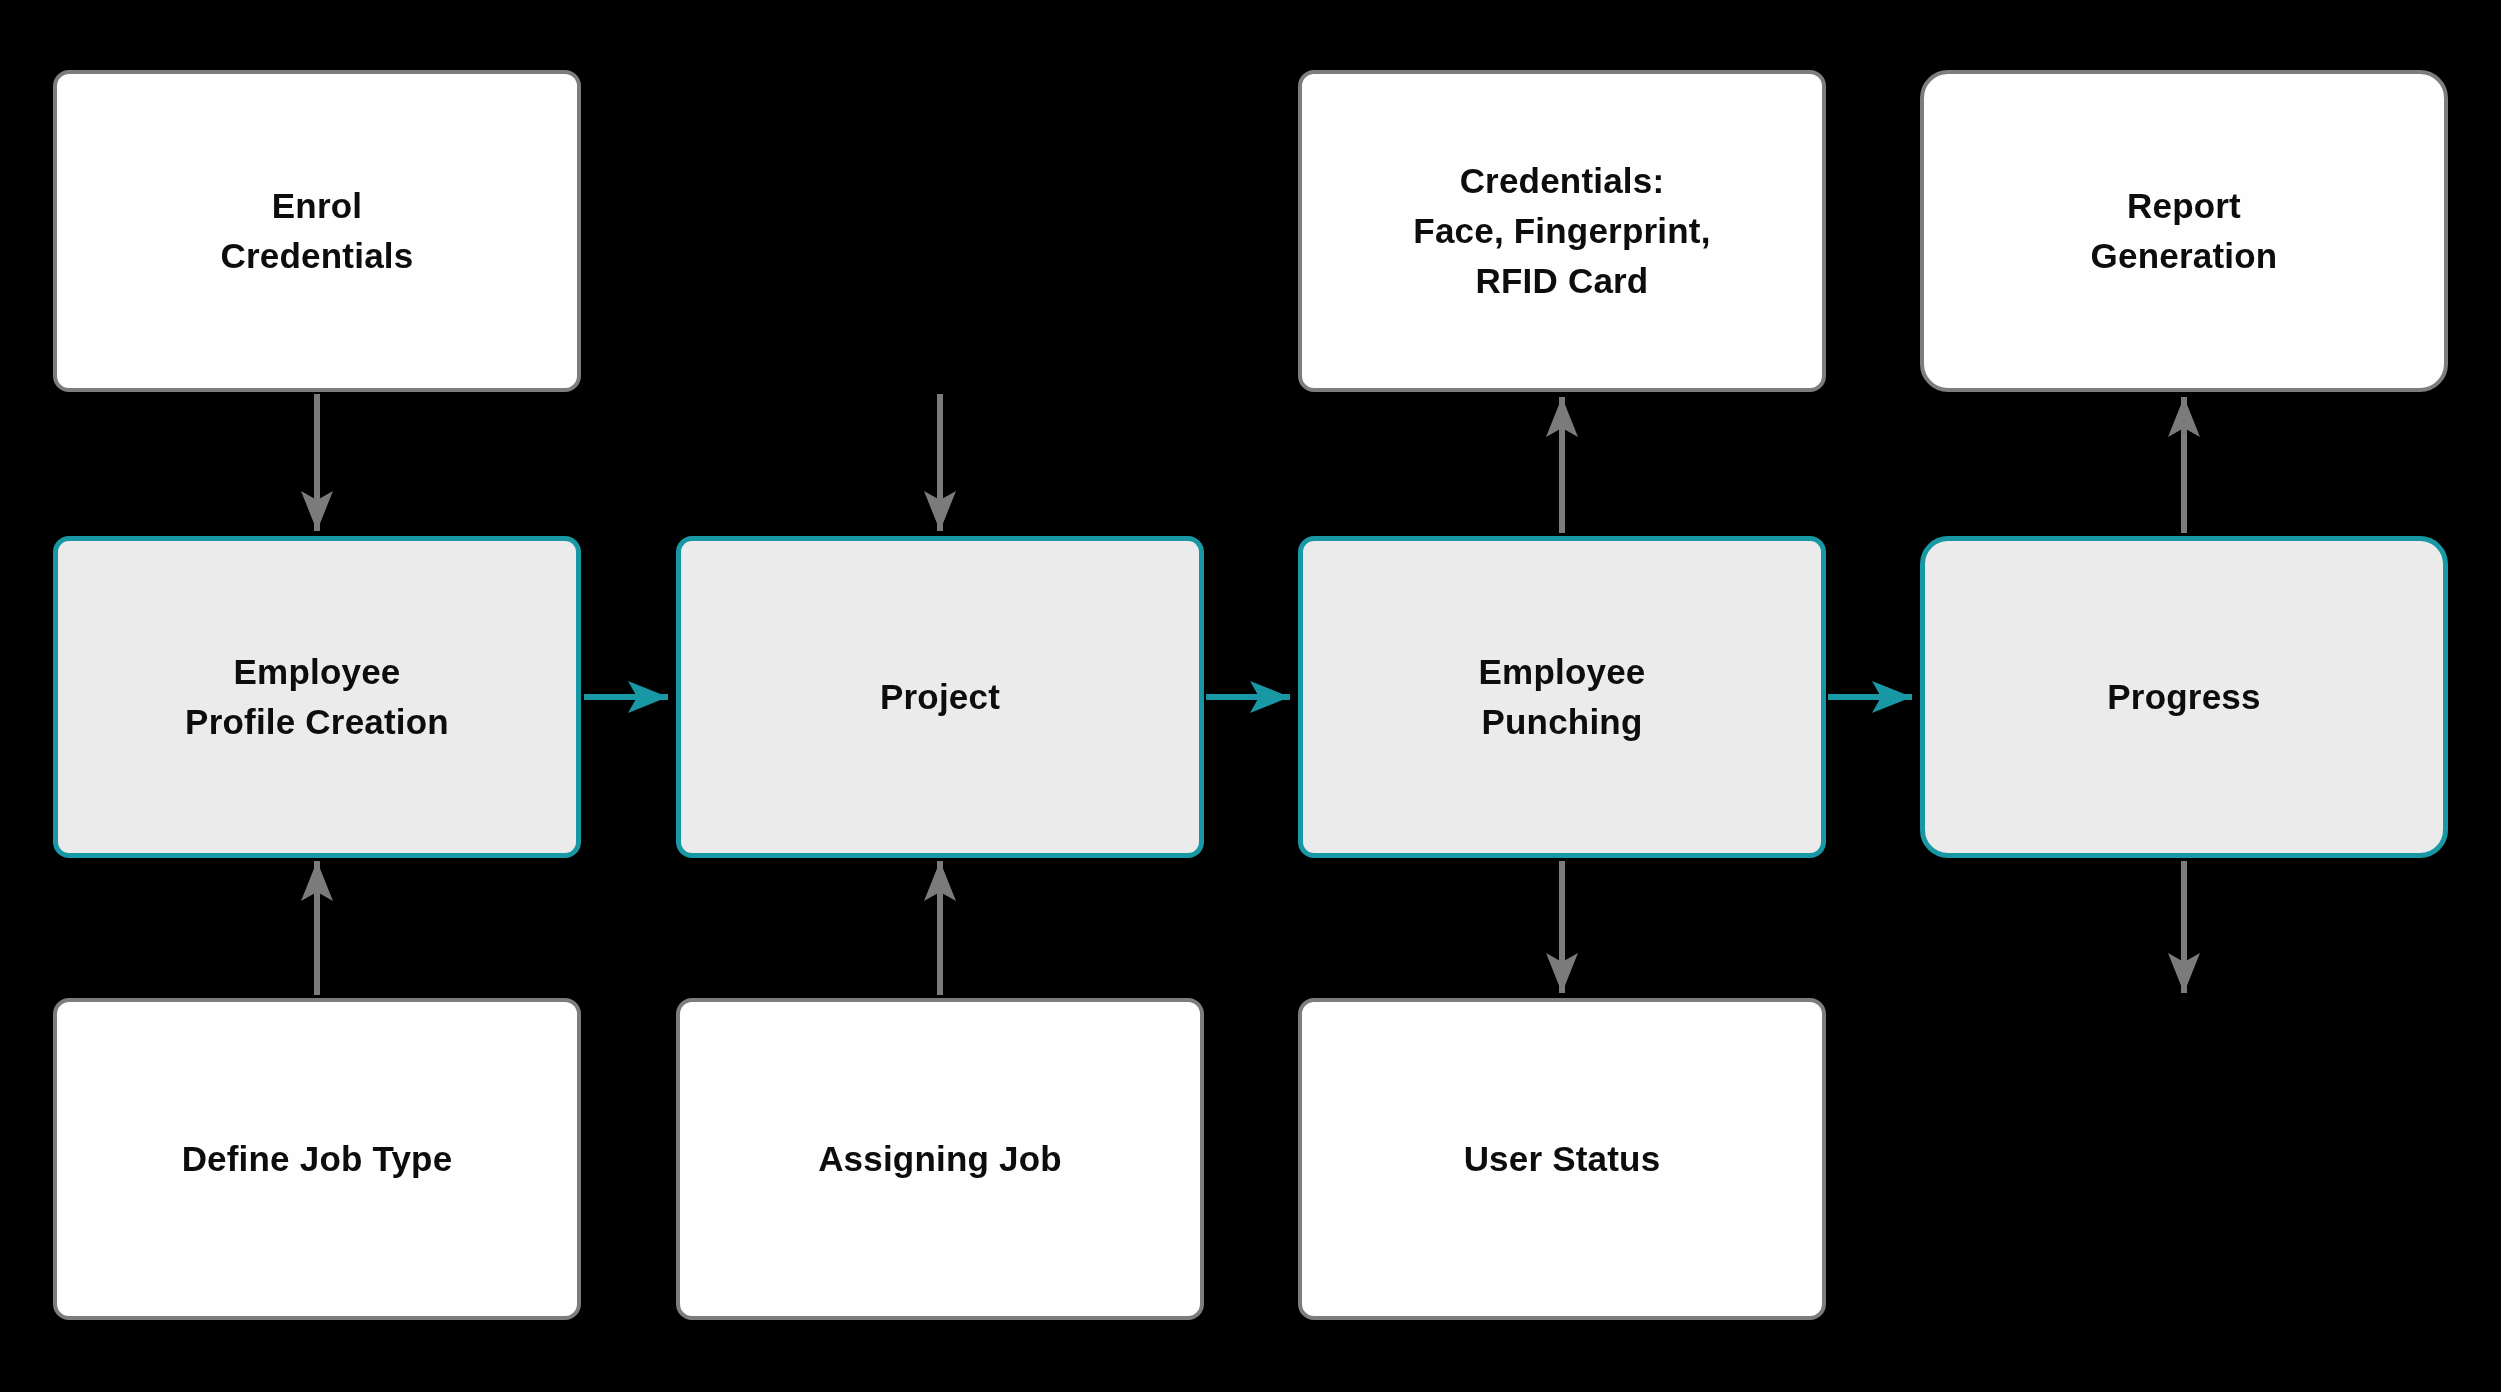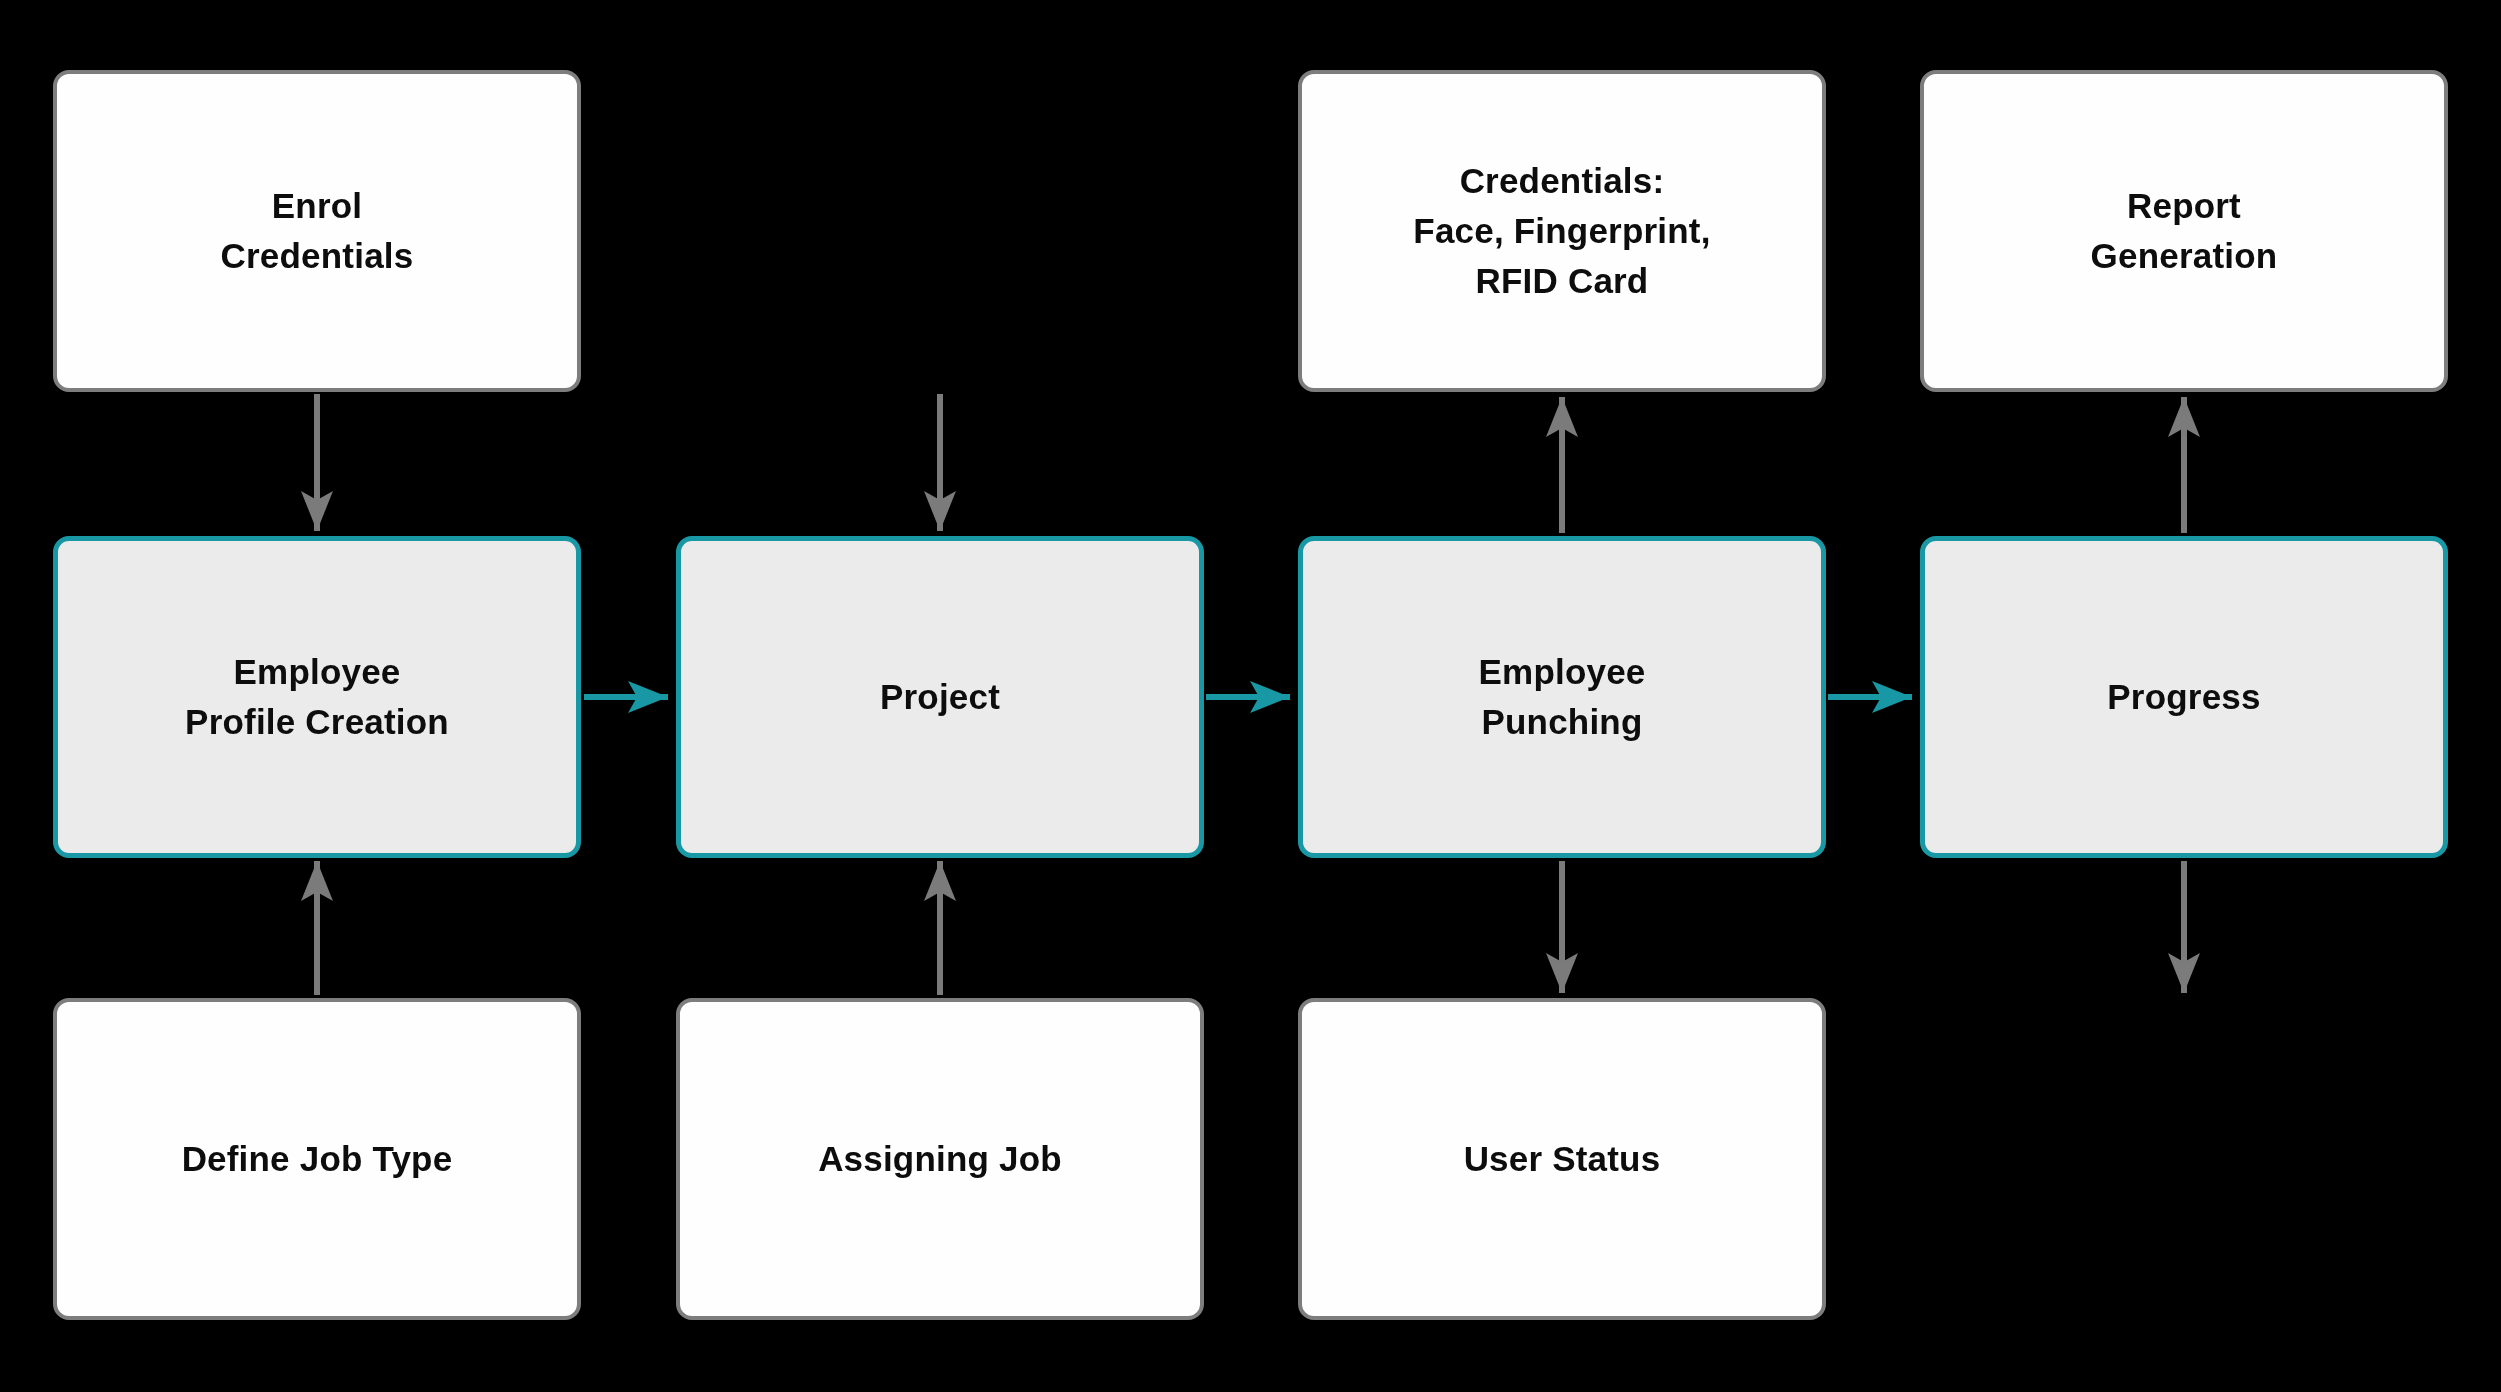--- a/index.html
+++ b/index.html
@@ -43,21 +43,21 @@
   }
   .node-label{
     white-space:pre-line;
     font-size:35px;
     font-weight:700;
     line-height:1.43;
     color:var(--text);
     letter-spacing:0.2px;
   }
   
-  .c1{left:53px;}  .c2{left:676px;} .c3{left:1298px;justify-content:center;} .c4{left:1920px;}
+  .c1{left:53px;}  .c2{left:676px;} .c3{left:1298px;justify-content:center;} .c4{left:1920px;border-radius:28px;}
   .r1{top:70px;}   .r2{top:536px;}  .r3{top:998px;}
 </style>
 </head>
 <body>
 
 <div class="canvas">
 
   <svg class="arrows" viewBox="0 0 2501 1392" xmlns="http://www.w3.org/2000/svg">
     <defs>
       <marker id="head-gray" markerUnits="userSpaceOnUse" markerWidth="46" markerHeight="38" refX="42" refY="19" orient="auto">

